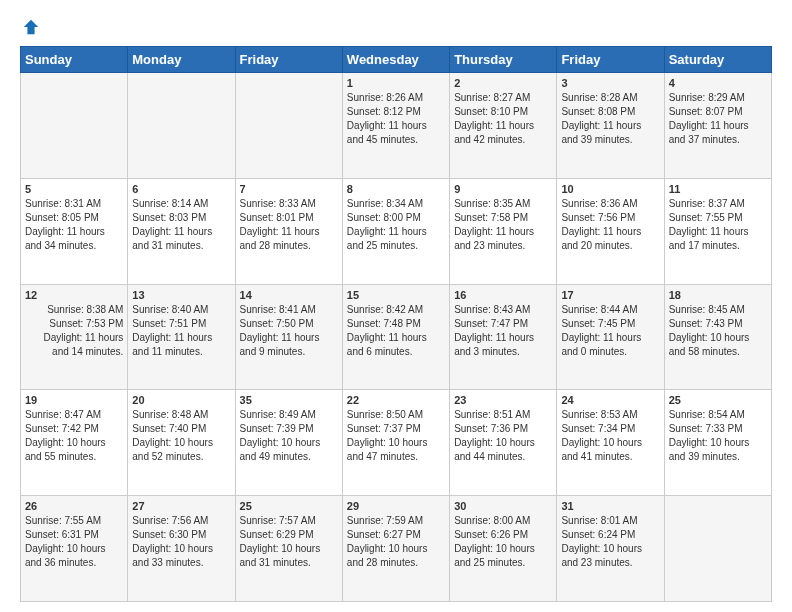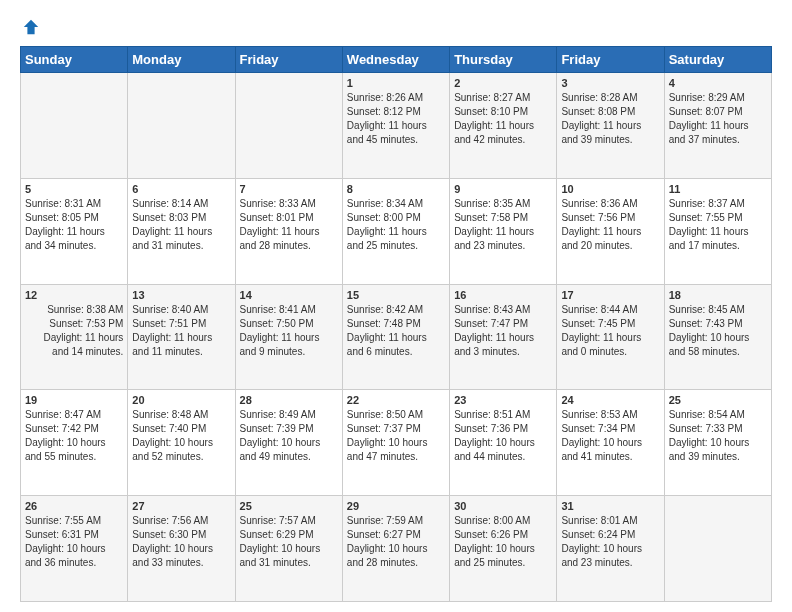--- a/index.html
+++ b/index.html
@@ -293,21 +293,21 @@
 and 55 minutes.</div>
           </td>
           <td>
             <span class="day-number">20</span>
             <div class="day-info" style="white-space: pre-line;">Sunrise: 8:48 AM
 Sunset: 7:40 PM
 Daylight: 10 hours
 and 52 minutes.</div>
           </td>
           <td>
-            <span class="day-number">28</span>
+            <span class="day-number">35</span>
             <div class="day-info" style="white-space: pre-line;">Sunrise: 8:49 AM
 Sunset: 7:39 PM
 Daylight: 10 hours
 and 49 minutes.</div>
           </td>
           <td>
             <span class="day-number">22</span>
             <div class="day-info" style="white-space: pre-line;">Sunrise: 8:50 AM
 Sunset: 7:37 PM
 Daylight: 10 hours

